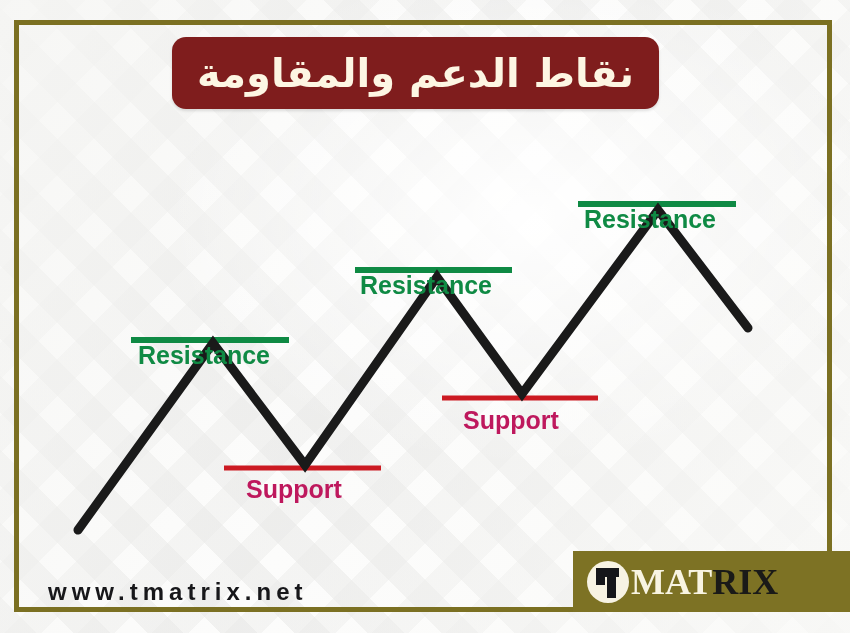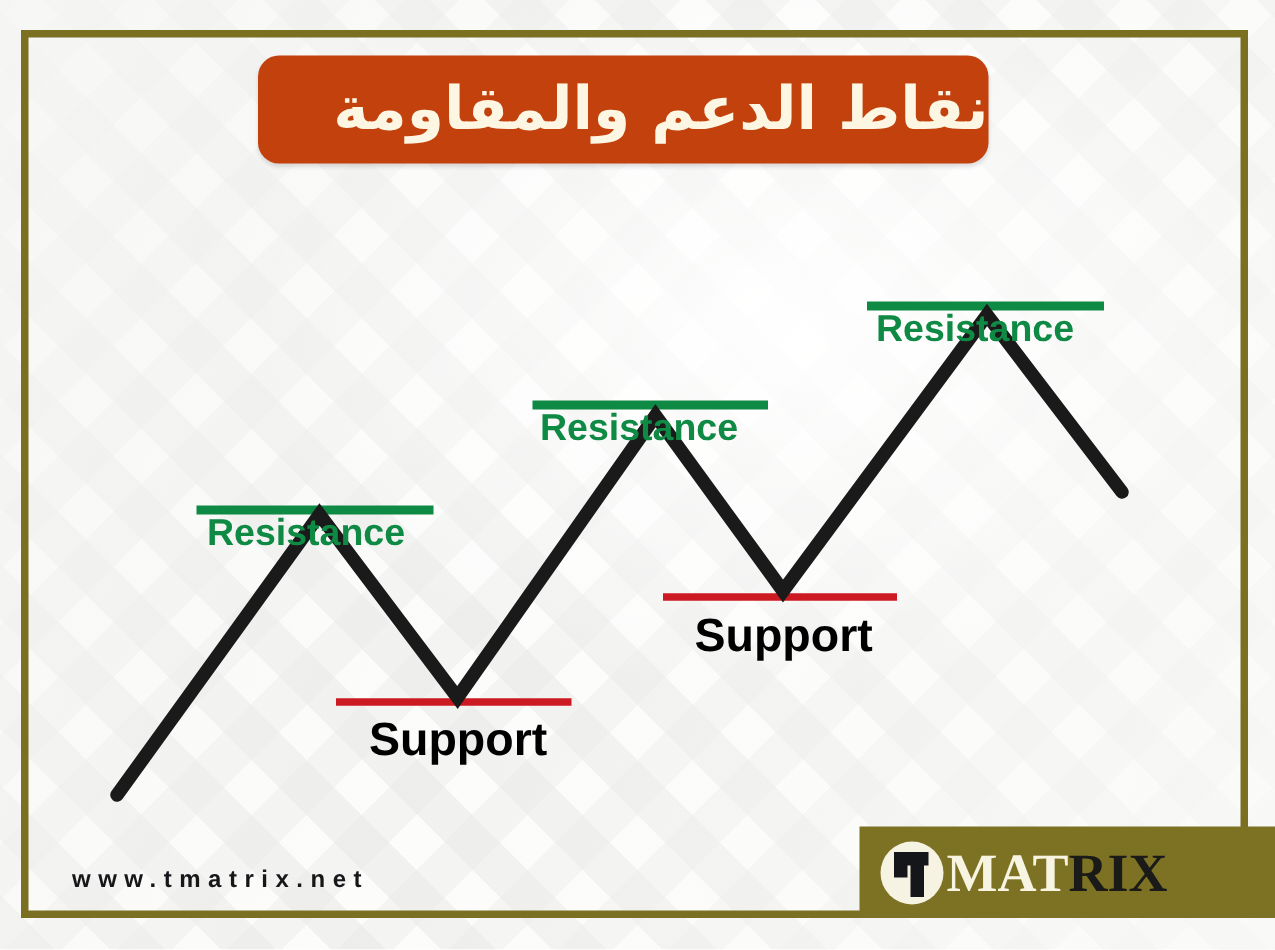--- a/index.html
+++ b/index.html
@@ -52,25 +52,25 @@
     pointer-events: none;
   }
 
   
   .title-banner {
     position: absolute;
     left: 172px;
     top: 37px;
     width: 487px;
     height: 72px;
-    background: #c2410c;
+    background: #7f1d1d;
     border-radius: 14px;
     display: flex;
     align-items: center;
-    justify-content: flex-end;
+    justify-content: center;
     box-shadow: 0 2px 3px rgba(0,0,0,0.12);
   }
   .title-text {
     color: #fdf6e3;
     font-family: "DejaVu Sans", sans-serif;
     font-size: 40px;
     font-weight: 700;
     line-height: 1;
     direction: rtl;
     white-space: nowrap;
@@ -93,31 +93,31 @@
     font-weight: 700;
     white-space: nowrap;
     line-height: 1;
   }
   .lbl.res {
     color: #0f8a44;
     font-size: 25px;
     margin-top: 40px;
   }
   .lbl.sup {
-    color: #000000;
-    font-size: 31px;
+    color: #be185d;
+    font-size: 25px;
   }
 
   
   .site-url {
     position: absolute;
     left: 48px;
     top: 578px;
     font-family: "Liberation Sans", sans-serif;
-    font-size: 16px;
+    font-size: 24px;
     font-weight: 700;
     color: #17171a;
     letter-spacing: 5px;
     white-space: nowrap;
   }
 
   
   .logo-bar {
     position: absolute;
     left: 573px;

